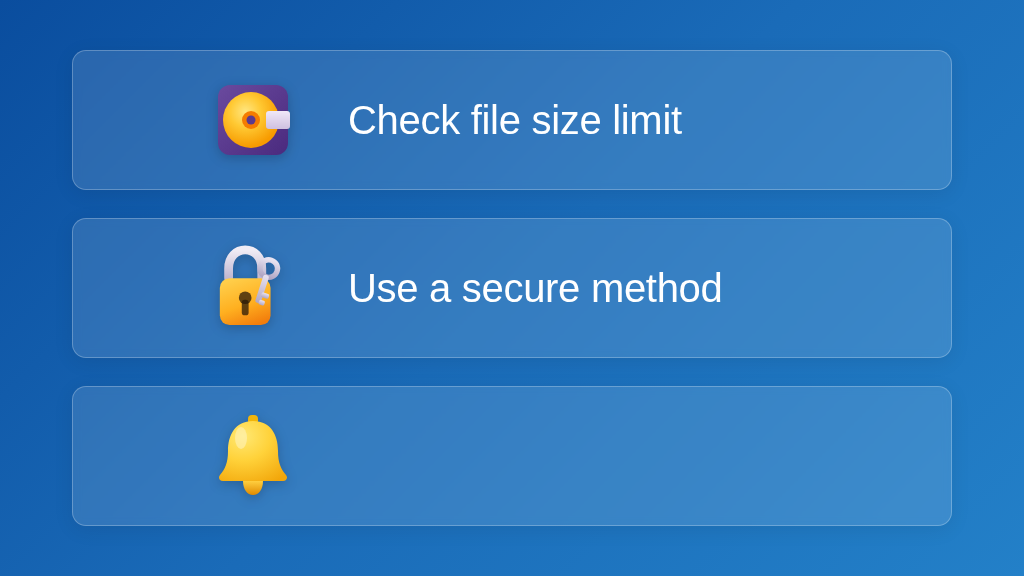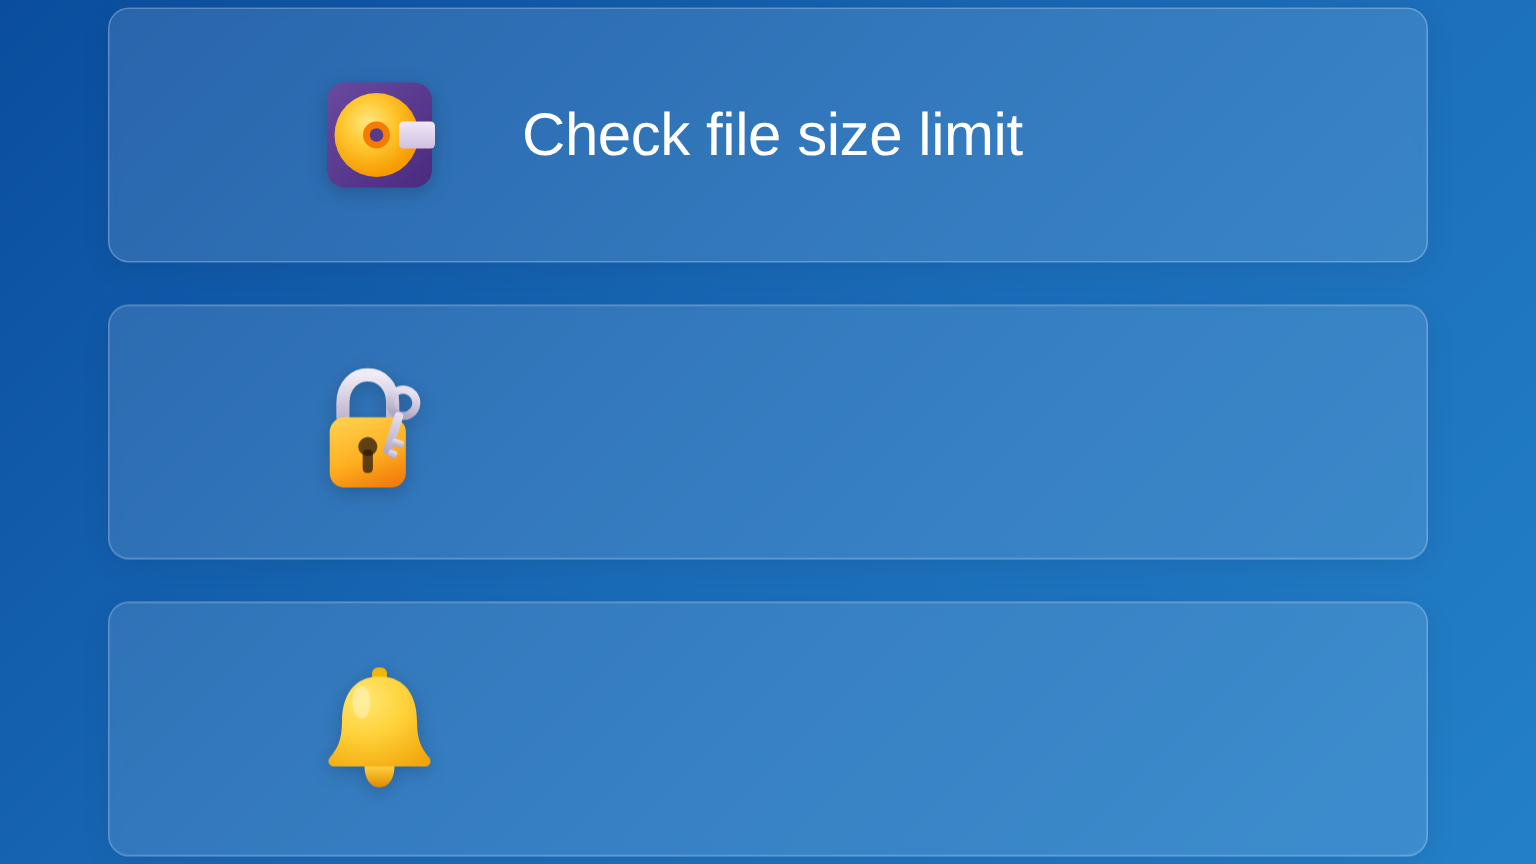--- a/index.html
+++ b/index.html
@@ -14,21 +14,21 @@
       display: flex;
       flex-direction: column;
       justify-content: center;
       align-items: center;
       gap: 28px;
       font-family: 'Segoe UI', -apple-system, BlinkMacSystemFont, sans-serif;
       overflow: hidden;
     }
     .option-row {
       width: 880px;
-      height: 170px;
+      height: 140px;
       background: rgba(255, 255, 255, 0.12);
       border: 1px solid rgba(255, 255, 255, 0.25);
       border-radius: 14px;
       display: flex;
       align-items: center;
       padding-left: 140px;
       gap: 55px;
       backdrop-filter: blur(4px);
       box-shadow: 0 4px 20px rgba(0, 0, 0, 0.08);
     }
@@ -108,20 +108,21 @@
       <rect x="29.5" y="56" width="7" height="16" rx="3" fill="#2a1a0a" opacity="0.75"></rect>
 
       <g transform="translate(52,14) rotate(18)">
         <circle cx="8" cy="8" r="9" fill="none" stroke="url(#keyGrad)" stroke-width="5.5"></circle>
         <rect x="5" y="15" width="6" height="30" rx="2.5" fill="url(#keyGrad)"></rect>
         <rect x="9" y="33" width="8" height="5" rx="1.5" fill="url(#keyGrad)"></rect>
         <rect x="9" y="41" width="6" height="5" rx="1.5" fill="url(#keyGrad)"></rect>
       </g>
     </svg>
   </div>
+  <span class="option-label">Use a secure method</span>
 </div>
 
 <div class="option-row">
   <div class="icon-slot">
     <svg width="80" height="86" viewBox="0 0 80 86">
       <defs>
         <radialGradient id="bellGrad" cx="0.35" cy="0.25" r="0.9">
           <stop offset="0%" stop-color="#ffe873"></stop>
           <stop offset="45%" stop-color="#ffd23a"></stop>
           <stop offset="100%" stop-color="#f2a60a"></stop>

